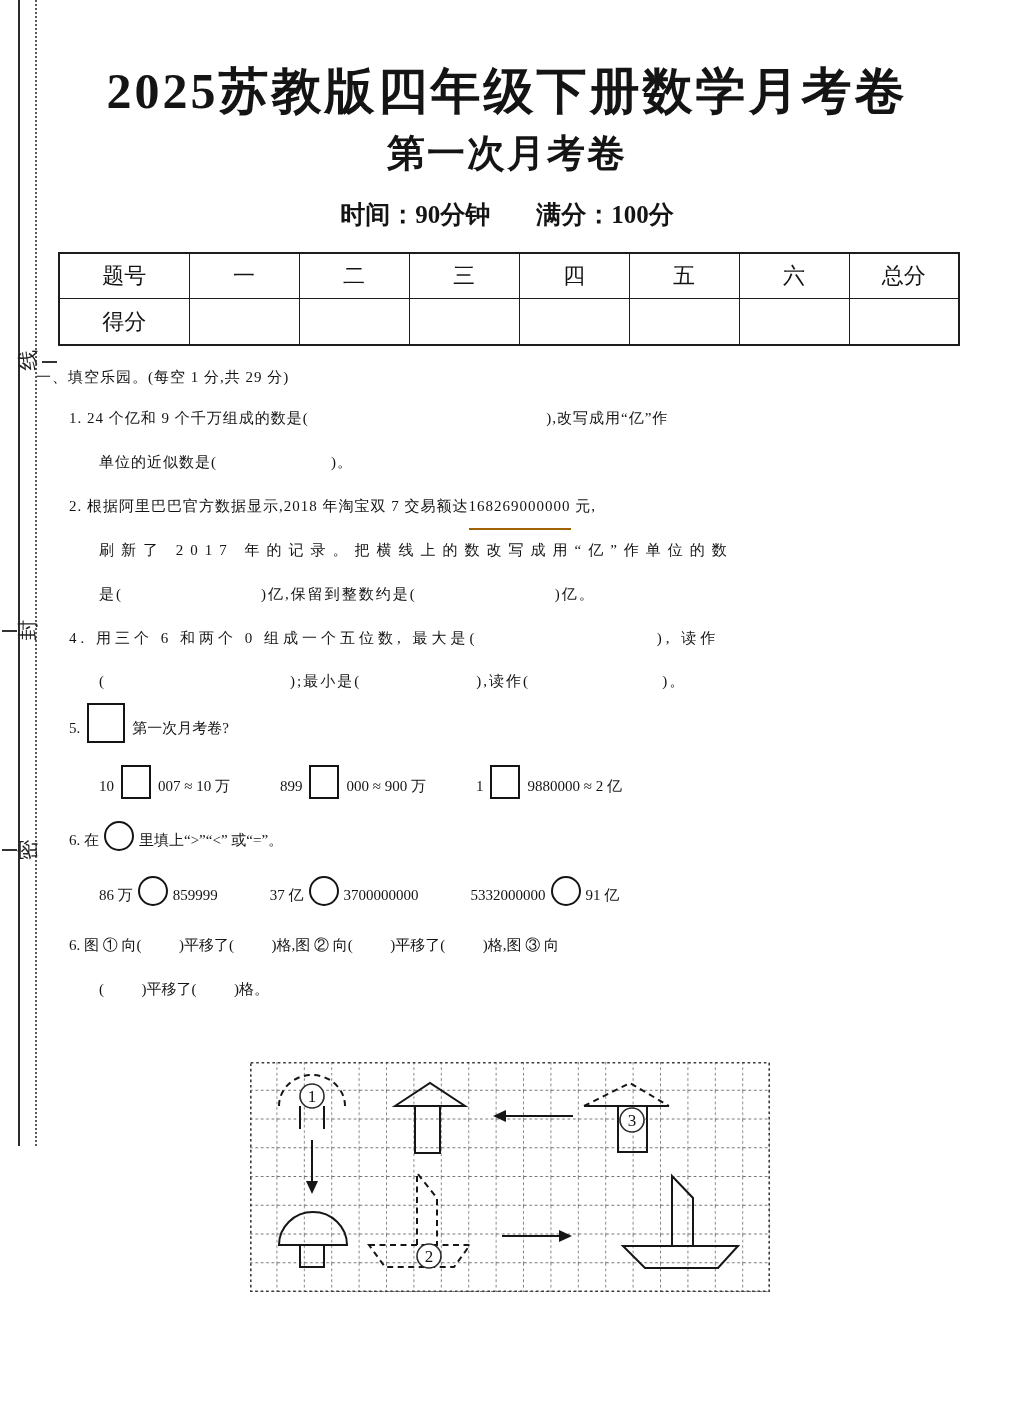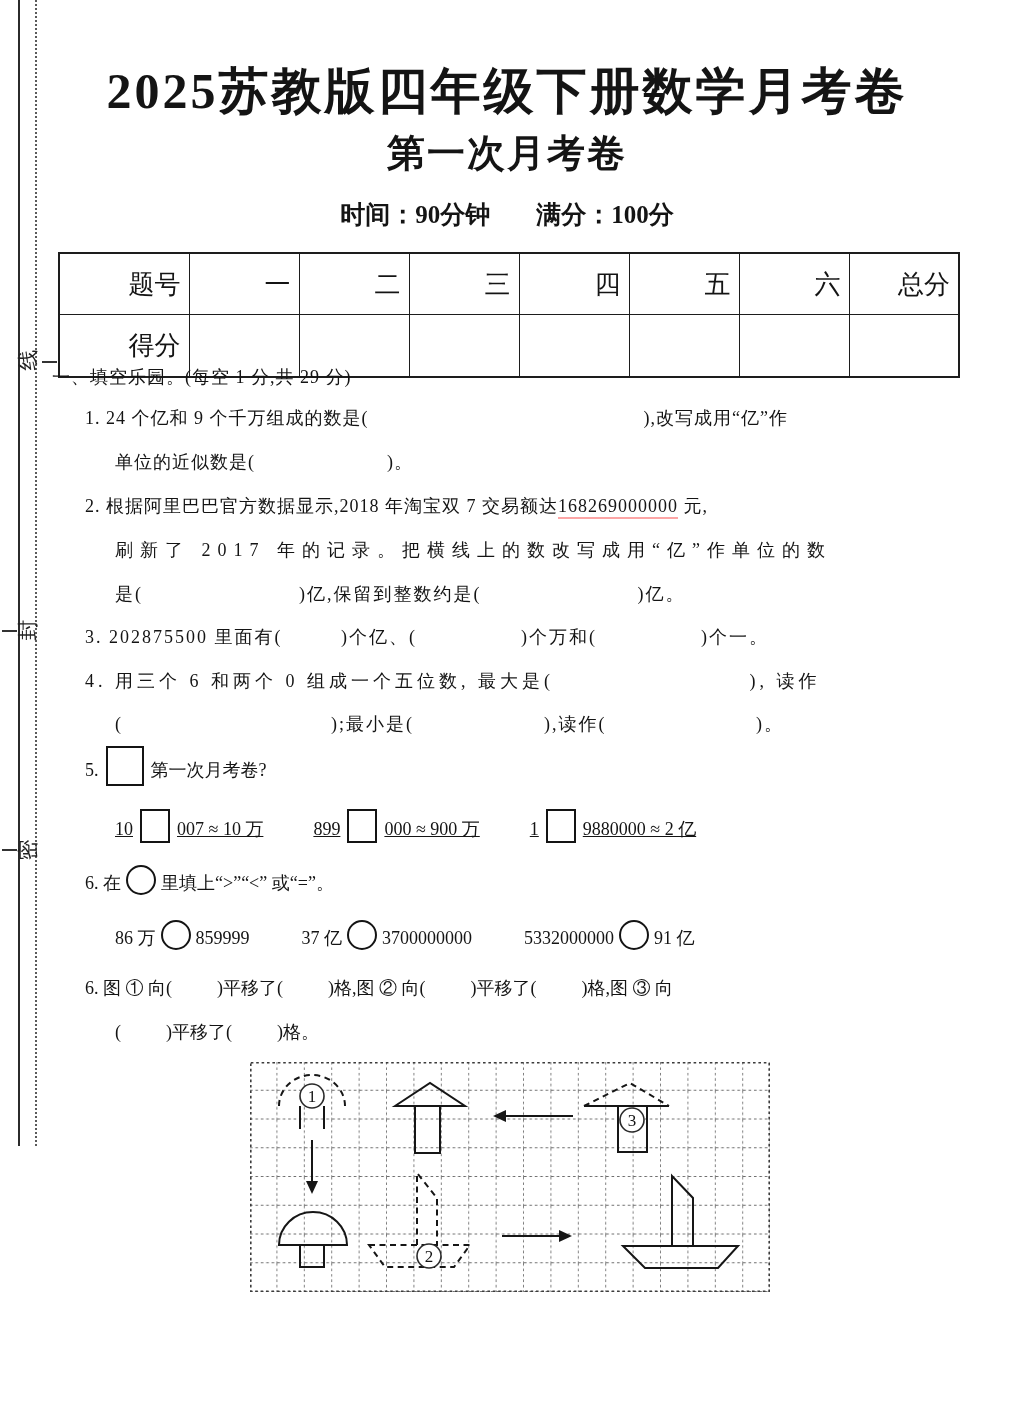--- a/index.html
+++ b/index.html
@@ -17,45 +17,45 @@
   .title{position:absolute;top:58px;left:0;width:100%;text-align:center;
          font-size:50px;font-weight:bold;letter-spacing:3px;}
   .subtitle{position:absolute;top:128px;left:0;width:100%;text-align:center;
             font-size:38px;font-weight:bold;letter-spacing:2px;}
   .meta{position:absolute;top:198px;left:0;width:100%;text-align:center;
         font-size:25px;font-weight:bold;}
   .meta .gap{display:inline-block;width:46px;}
 
   
   .score-table{position:absolute;left:58px;top:252px;border-collapse:collapse;table-layout:fixed;}
-  .score-table td{border:1.6px solid #1d1d1d;text-align:right;font-size:26px;padding:8px;}
+  .score-table td{border:1.6px solid #1d1d1d;text-align:center;font-size:22px;padding:0;}
   .score-table tr.r1 td{height:44px;}
   .score-table tr.r2 td{height:45px;}
   .score-table{border:2px solid #1d1d1d;}
 
   
-  .content{position:absolute;left:52px;top:358px;width:912px;font-size:18px;}
+  .content{position:absolute;left:36px;top:358px;width:912px;font-size:15px;}
   .ln{white-space:pre;overflow:visible;}
   .h38{height:38px;line-height:38px;}
   .h43{height:43px;line-height:43px;}
   .h44{height:44px;line-height:44px;}
   .h46{height:46px;line-height:46px;}
   .h48{height:48px;line-height:48px;}
-  .h50{height:50px;line-height:50px;text-decoration:underline;}
+  .h50{height:50px;line-height:50px;}
   .ind1{padding-left:33px;}   
   .ind2{padding-left:63px;}   
   .sp1{letter-spacing:1px;}
   .sp2{letter-spacing:2px;}
   .sp4{letter-spacing:4px;}
   .sp7{letter-spacing:7px;}
   .mt12{margin-top:12px;}
   .mt8{margin-top:8px;}
   .mt6{margin-top:6px;}
   .mt4{margin-top:4px;}
-  .ul-num{border-bottom:2px solid #fca5a5;padding-bottom:1px;}
+  .ul-num{border-bottom:2px solid #a16207;padding-bottom:14px;}
 
   .sqbox{display:inline-block;width:26px;height:30px;border:2px solid #141414;
          vertical-align:-8px;margin:0 7px;background:#fff;}
   .sqbox.big{width:34px;height:36px;vertical-align:-10px;}
   .circ{display:inline-block;width:26px;height:26px;border:2px solid #141414;border-radius:50%;
         vertical-align:-6px;margin:0 5px;background:#fff;}
   .item5{margin-right:50px;}
   .item6{margin-right:52px;}
 
   
@@ -121,21 +121,20 @@
 <div class="content">
   <div class="ln h38 sp1">一、填空乐园。(每空 1 分,共 29 分)</div>
 
   <div class="ln h44 ind1 sp1">1. 24 个亿和 9 个千万组成的数是(                                                  ),改写成用“亿”作</div>
   <div class="ln h44 ind2 sp1">单位的近似数是(                        )。</div>
 
   <div class="ln h44 ind1 sp1"><span>2. 根据阿里巴巴官方数据显示,2018 年淘宝双 7 交易额达</span><span class="ul-num">168269000000</span><span> 元,</span></div>
   <div class="ln h44 ind2 sp7">刷新了 2017 年的记录。把横线上的数改写成用“亿”作单位的数</div>
   <div class="ln h44 ind2 sp2">是(                        )亿,保留到整数约是(                        )亿。</div>
 
-  <div class="ln h43 ind1 sp2">3. 202875500 里面有(         )个亿、(                )个万和(                )个一。</div>
 
   <div class="ln h44 ind1 sp4">4. 用三个 6 和两个 0 组成一个五位数, 最大是(                       ), 读作</div>
   <div class="ln h43 ind2 sp2">(                                );最小是(                    ),读作(                       )。</div>
 
   <div class="ln h46 ind1"><span>5.</span><span class="sqbox big"></span><span>第一次月考卷?</span></div>
   <div class="ln h50 ind2 mt12"><span class="item5"><span>10</span><span class="sqbox"></span><span>007 ≈ 10 万</span></span><span class="item5"><span>899</span><span class="sqbox"></span><span>000 ≈ 900 万</span></span><span><span>1</span><span class="sqbox"></span><span>9880000 ≈ 2 亿</span></span></div>
 
   <div class="ln h46 ind1 mt6"><span>6. 在</span><span class="circ"></span><span>里填上“&gt;”“&lt;” 或“=”。</span></div>
   <div class="ln h48 ind2 mt8"><span class="item6"><span>86 万</span><span class="circ"></span><span>859999</span></span><span class="item6"><span>37 亿</span><span class="circ"></span><span>3700000000</span></span><span><span>5332000000</span><span class="circ"></span><span>91 亿</span></span></div>
 

